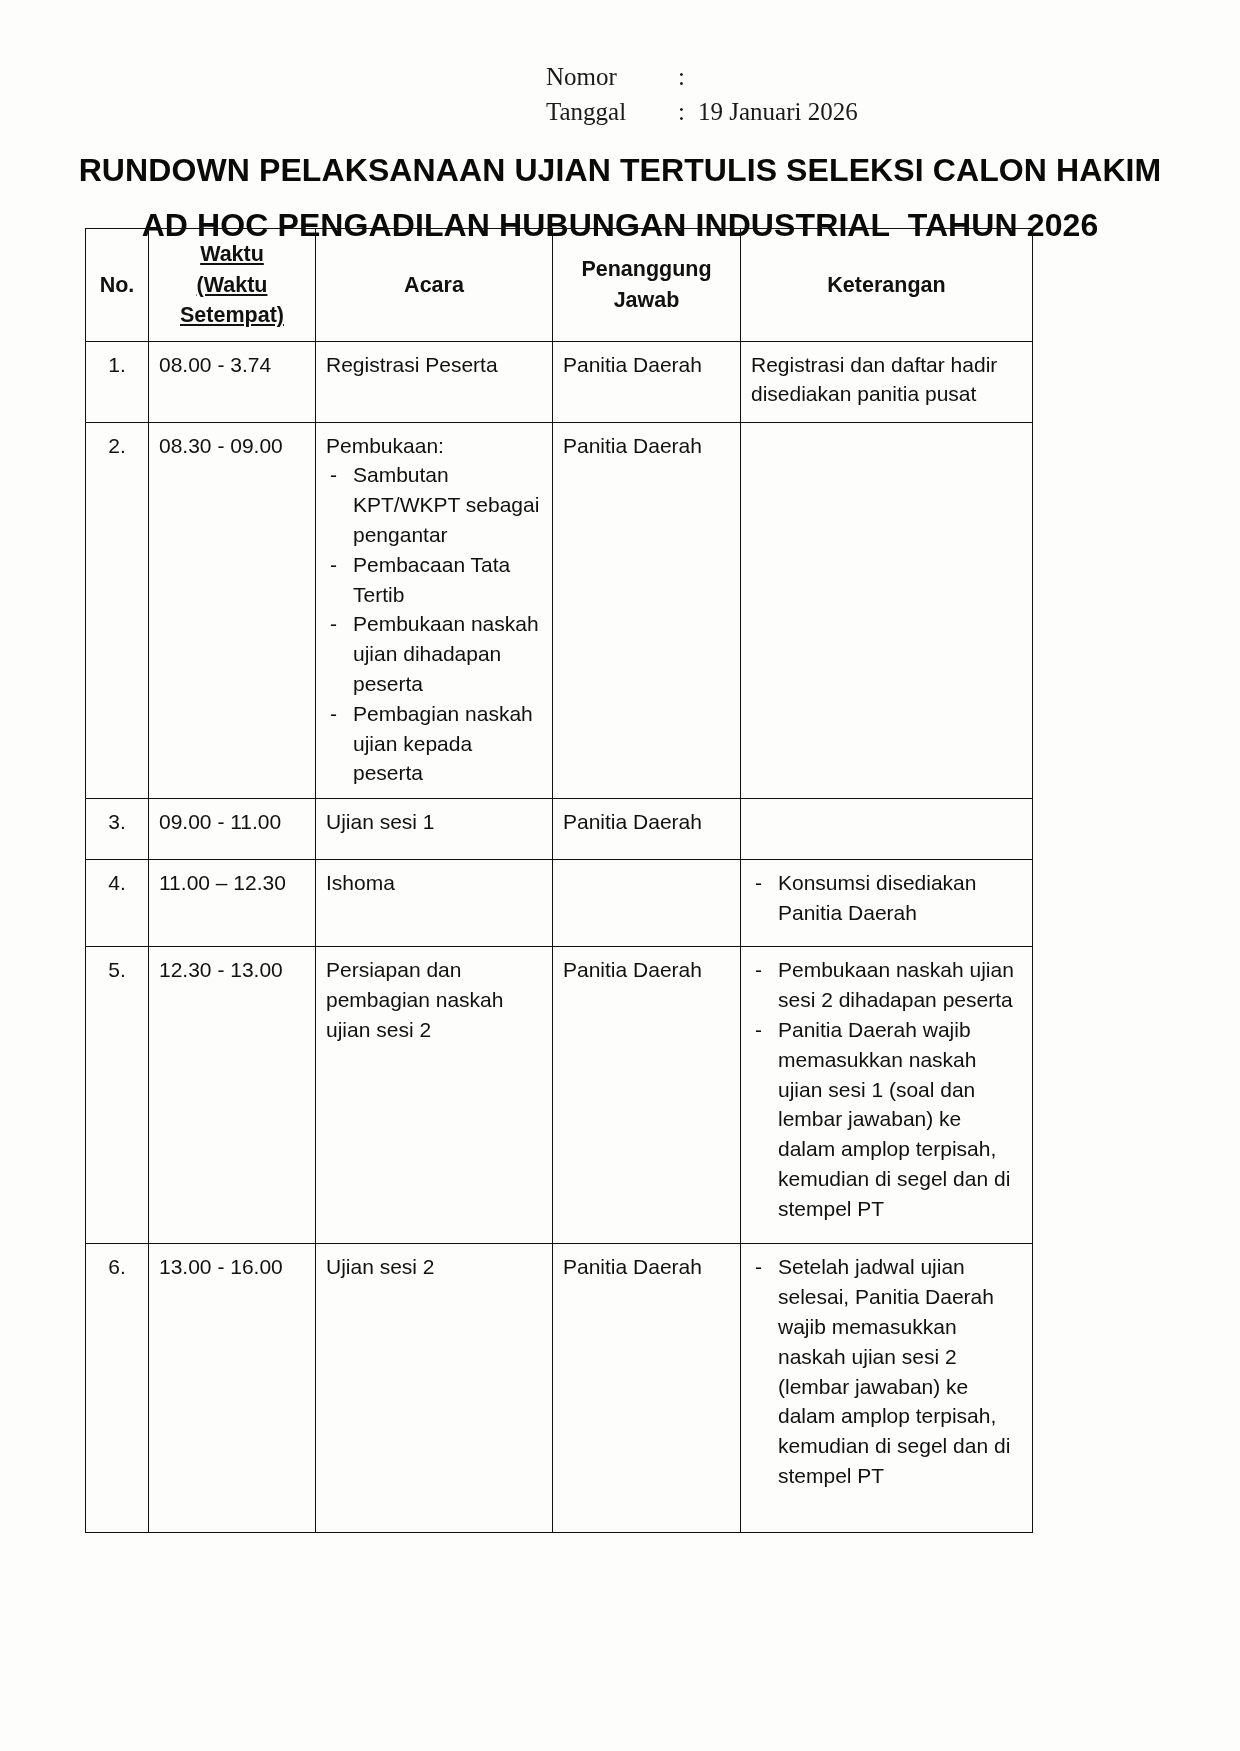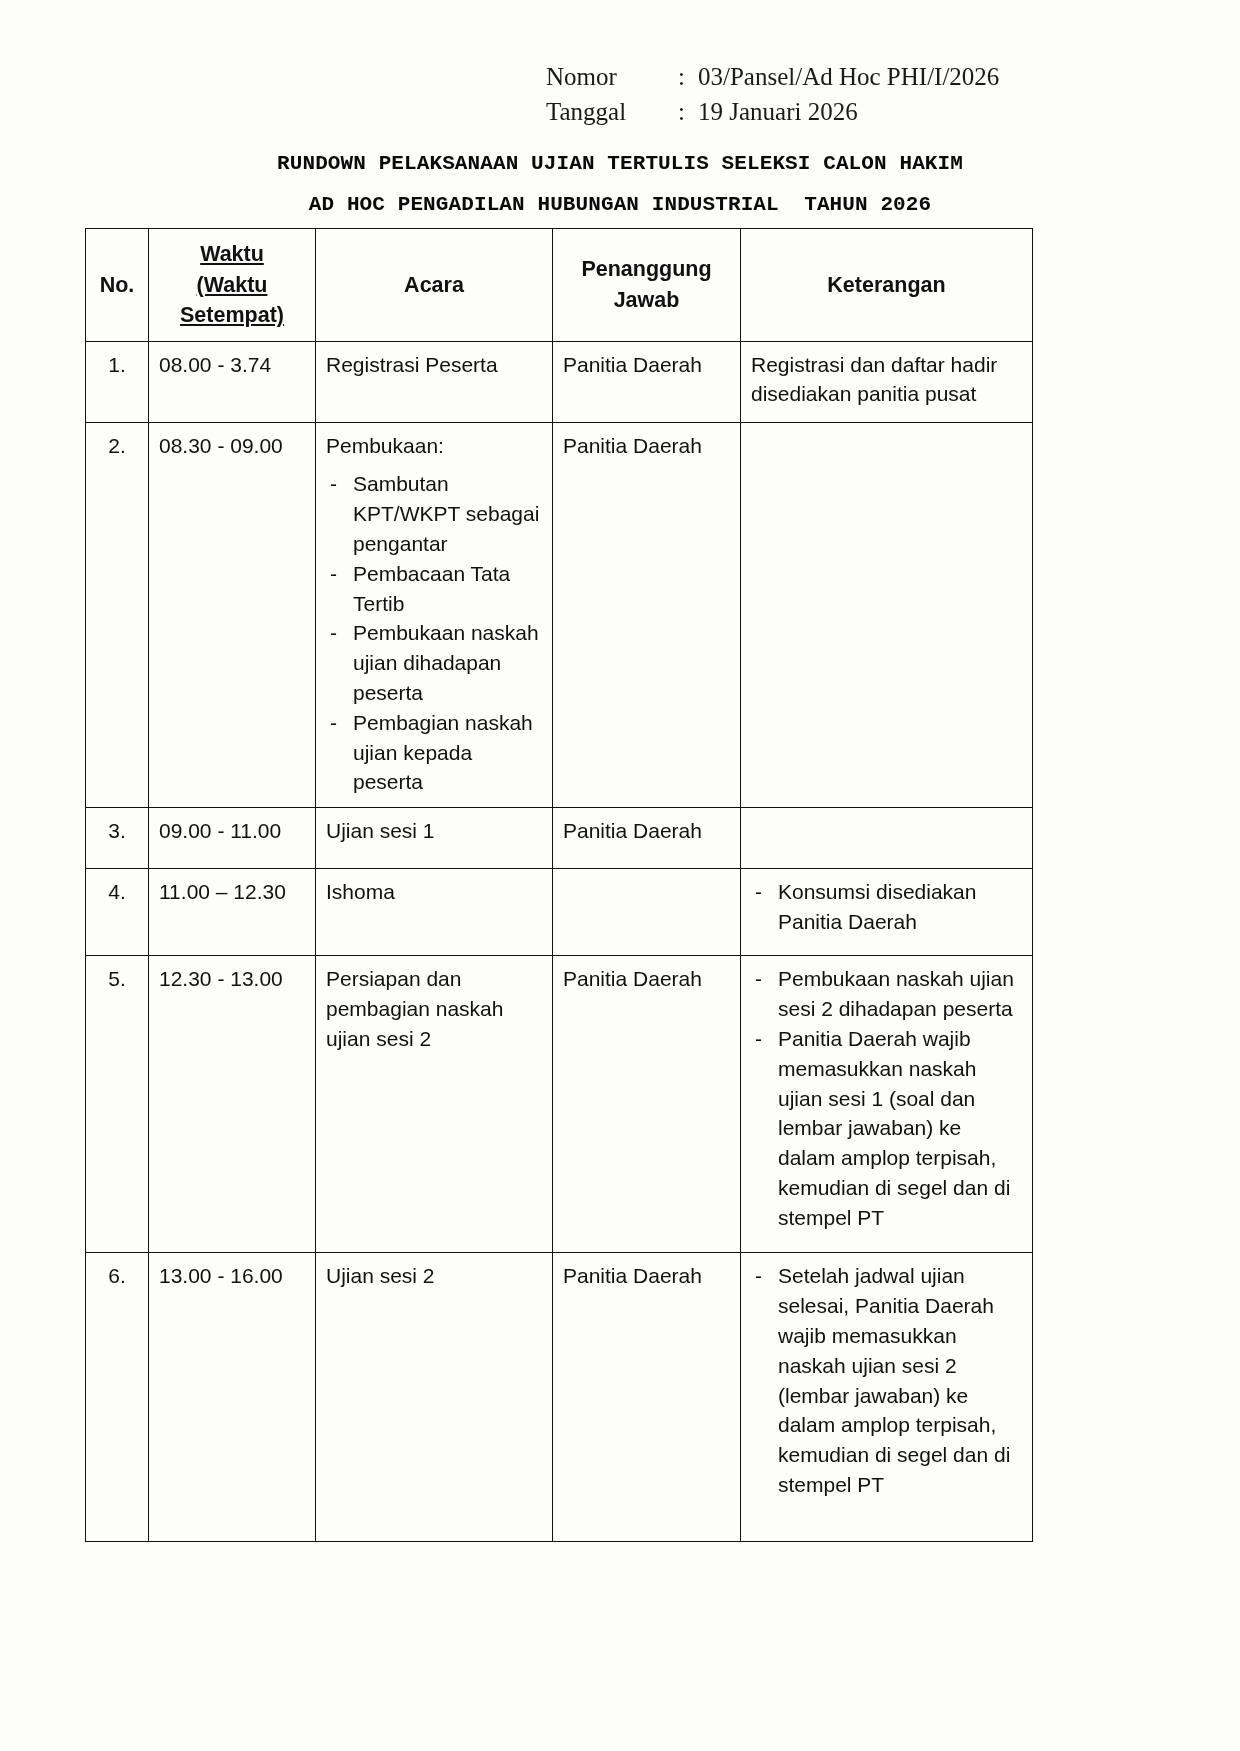--- a/index.html
+++ b/index.html
@@ -48,23 +48,23 @@
 
   
   .title-block {
     position: absolute;
     left: 0;
     top: 152px;
     width: 1240px;
     text-align: center;
   }
   .title-line {
-    font-family: Liberation Mono, monospace;
+    font-family: Liberation Sans, sans-serif;
     font-weight: bold;
-    font-size: 21px;
+    font-size: 32px;
     letter-spacing: 0.1px;
     color: #0a0a0a;
     white-space: pre;
   }
   .title-line.second { margin-top: 18px; text-align: center; }
 
   
   .rundown-table {
     position: absolute;
     left: 85px;
@@ -101,21 +101,21 @@
   }
   td.waktu-cell { white-space: nowrap; }
 
   .cell-lead { margin: 0 0 0 0; }
 
   ul.dashlist {
     list-style: none;
     margin: 0;
     padding: 0;
   }
-  ul.dashlist.indented { margin-top: 9px; }
+  ul.dashlist.indented { margin-top: 0px; }
   ul.dashlist > li {
     position: relative;
     padding-left: 27px;
     margin: 0;
   }
   ul.dashlist > li::before {
     content: "-";
     position: absolute;
     left: 4px;
     top: 0;
@@ -123,21 +123,20 @@
 </style>
 </head>
 <body>
 
 <div class="page">
 
   <div class="letterhead">
     <div class="lh-row">
       <span class="lh-label">Nomor</span>
       <span class="lh-colon">:</span>
-      <span class="lh-value">03/Pansel/Ad Hoc PHI/I/2026</span>
     </div>
     <div class="lh-row">
       <span class="lh-label">Tanggal</span>
       <span class="lh-colon">:</span>
       <span class="lh-value">19 Januari 2026</span>
     </div>
   </div>
 
   <div class="title-block">
     <div class="title-line">RUNDOWN PELAKSANAAN UJIAN TERTULIS SELEKSI CALON HAKIM</div>

